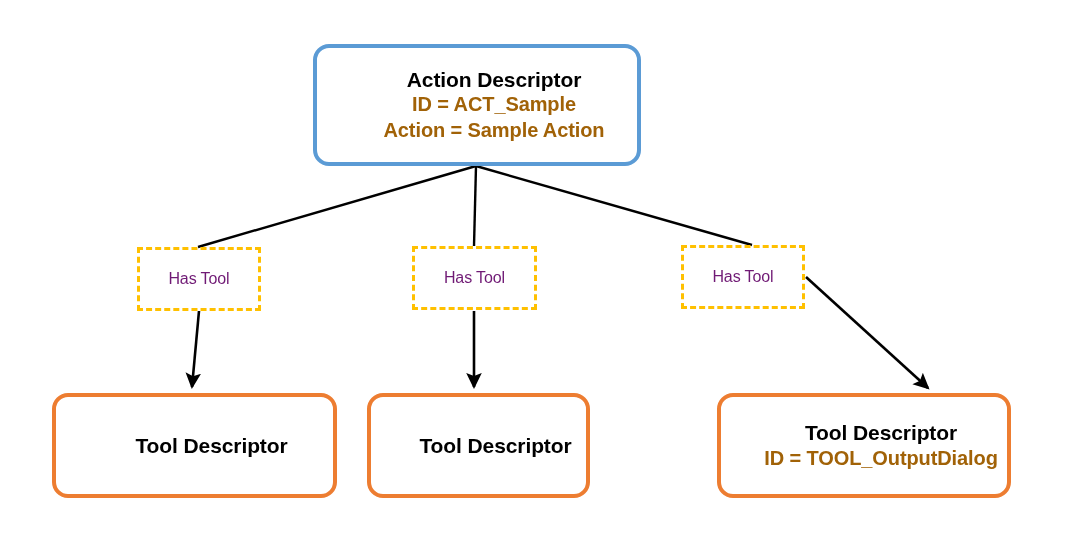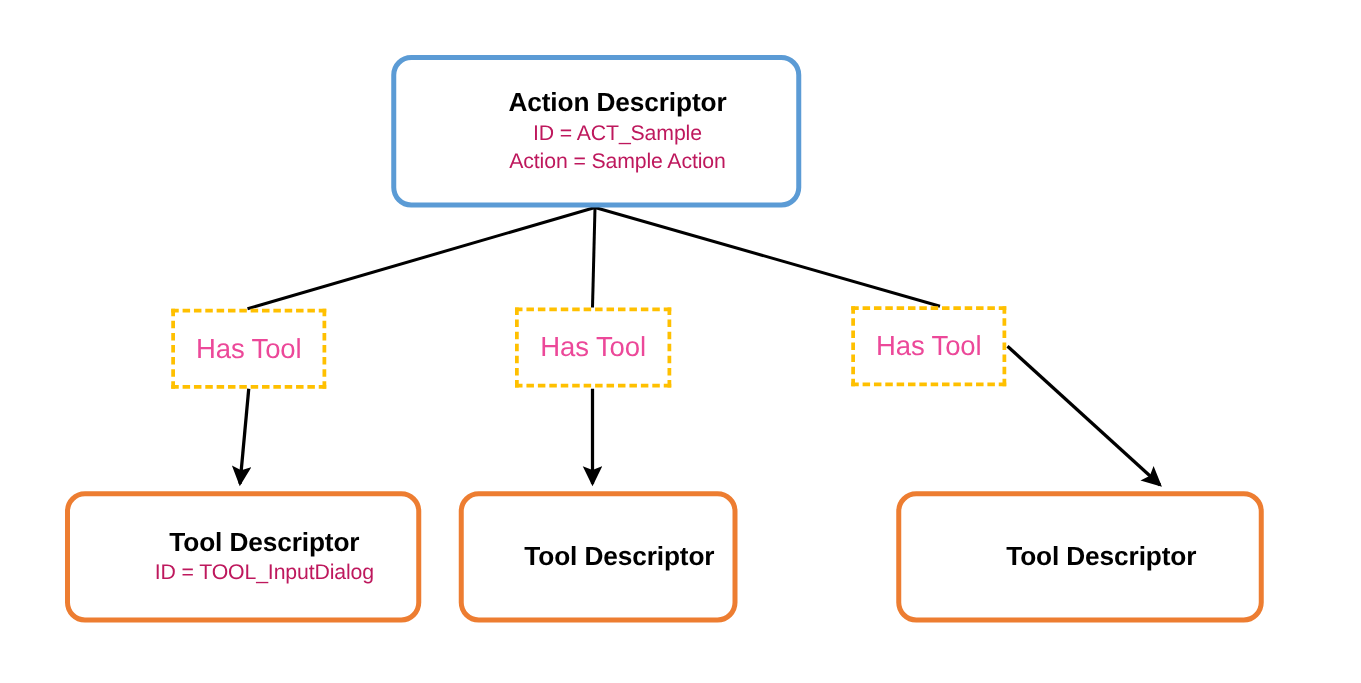--- a/index.html
+++ b/index.html
@@ -46,38 +46,38 @@
     border-radius: 16px;
   }
   .node-title {
     font-weight: bold;
     font-size: 21px;
     color: #000000;
     line-height: 1.22;
     letter-spacing: -0.1px;
   }
   .node-line {
-    font-weight: normal;
-    font-size: 17px;
-    color: #be185d;
+    font-weight: bold;
+    font-size: 20px;
+    color: #a16207;
     line-height: 1.28;
     letter-spacing: -0.1px;
   }
   .rel-box {
     position: absolute;
     box-sizing: border-box;
     border: 3px dashed #FFC000;
     background: transparent;
     display: flex;
     align-items: center;
     justify-content: center;
   }
   .rel-label {
-    font-size: 22px;
-    color: #ec4899;
+    font-size: 16px;
+    color: #701a75;
     letter-spacing: -0.1px;
     white-space: nowrap;
   }
 </style>
 </head>
 <body>
 
 <div id="canvas">
 
   <svg id="edges" viewBox="0 0 1089 546" width="1089" height="546" xmlns="http://www.w3.org/2000/svg">
@@ -121,24 +121,24 @@
   <div class="rel-box" style="left:412px; top:246px; width:125px; height:64px;">
     <span class="rel-label">Has Tool</span>
   </div>
 
   <div class="rel-box" style="left:681px; top:245px; width:124px; height:64px;">
     <span class="rel-label">Has Tool</span>
   </div>
 
   <div class="node node-tool" style="left:52px; top:393px; width:285px; height:105px;">
     <div class="node-title">Tool Descriptor</div>
-    <div class="node-line">ID = TOOL_InputDialog</div>
   </div>
 
   <div class="node node-tool" style="left:367px; top:393px; width:223px; height:105px;">
     <div class="node-title">Tool Descriptor</div>
   </div>
 
   <div class="node node-tool" style="left:717px; top:393px; width:294px; height:105px;">
     <div class="node-title">Tool Descriptor</div>
+    <div class="node-line">ID = TOOL_OutputDialog</div>
   </div>
 
 </div>
 
 </body></html>

